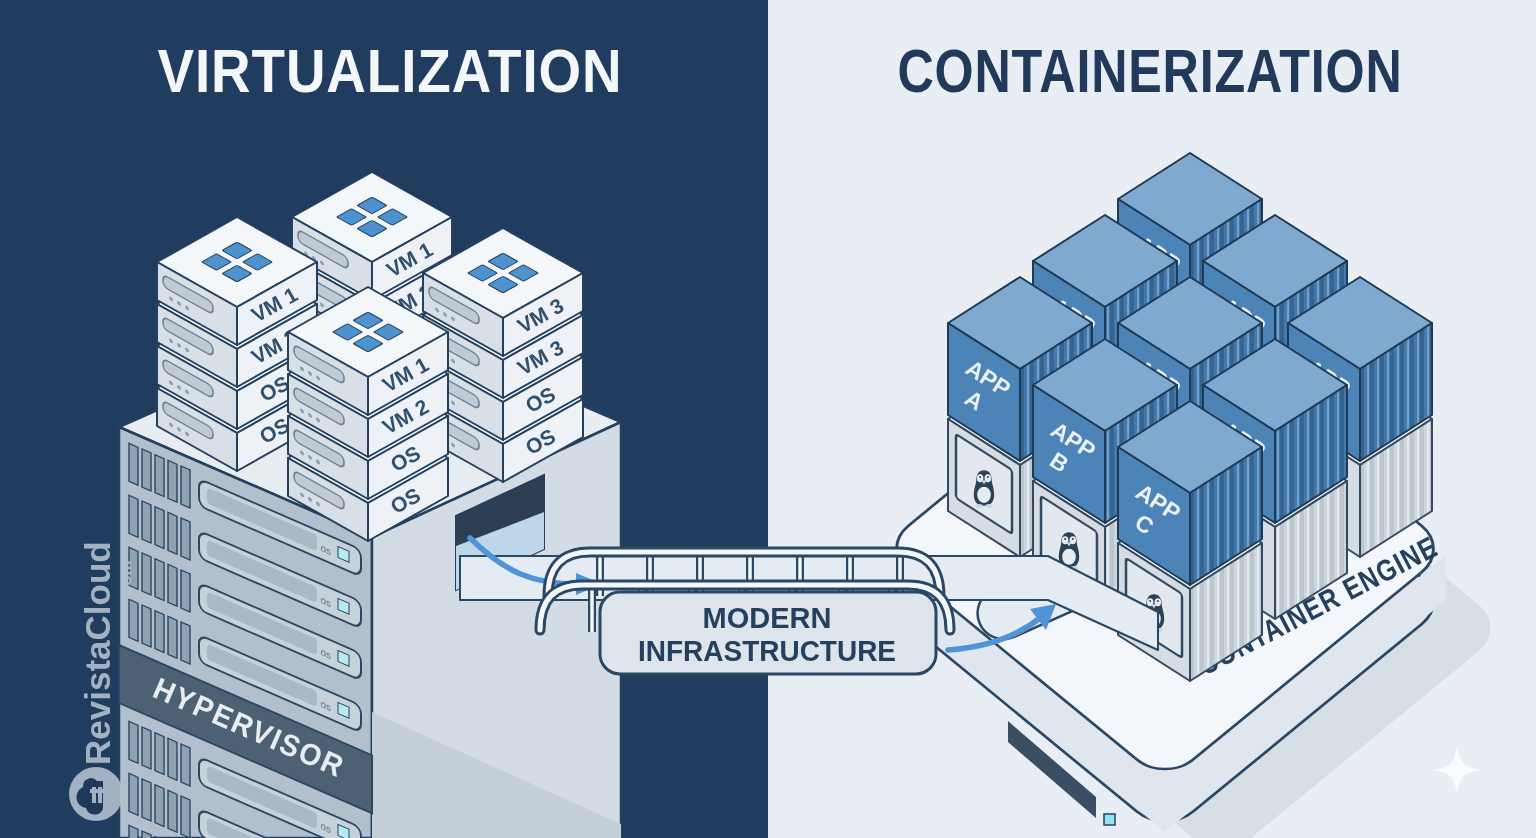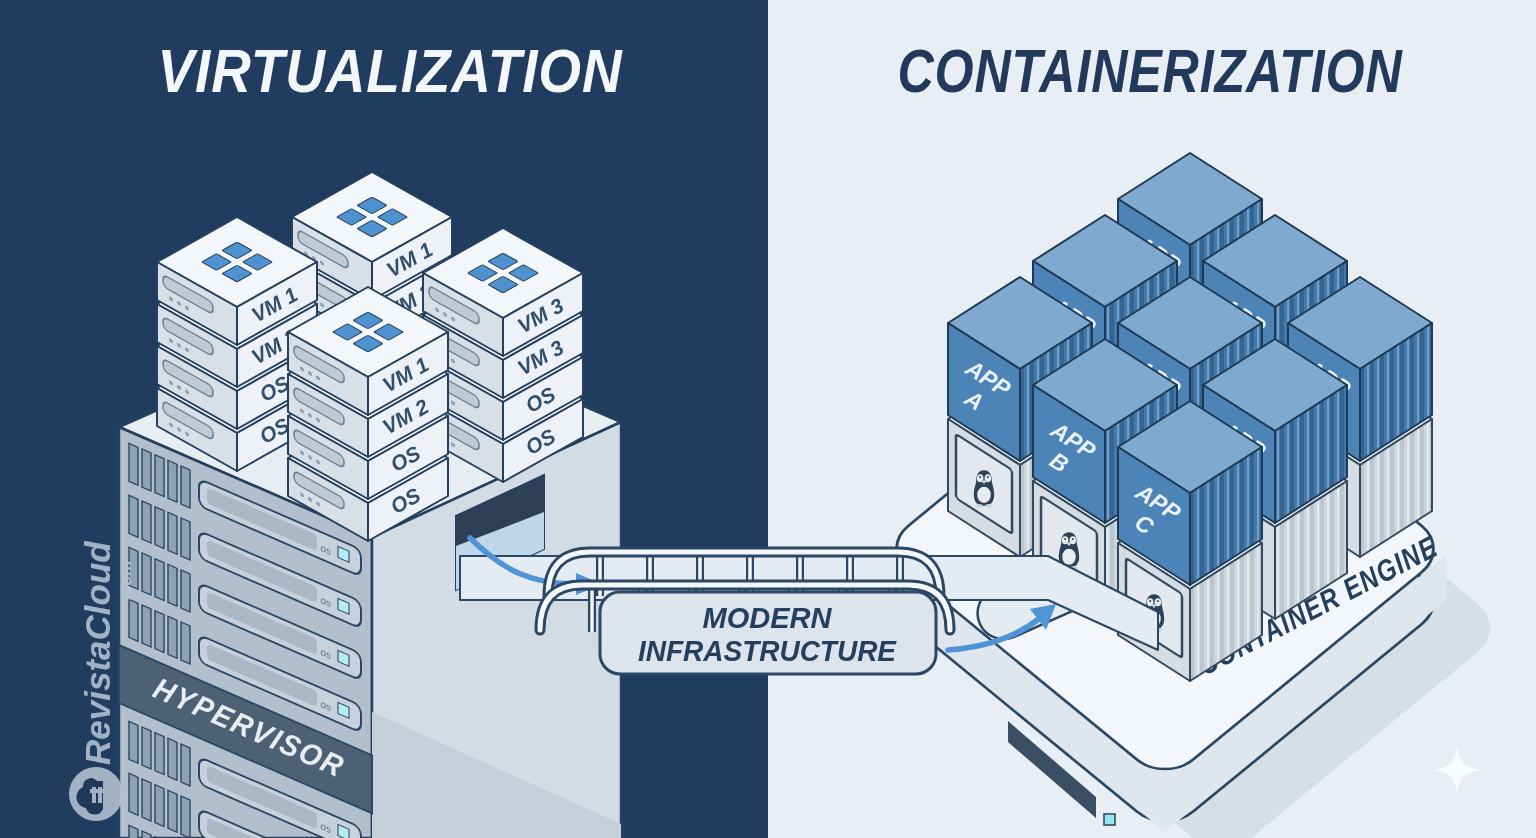--- a/index.html
+++ b/index.html
@@ -1,16 +1,16 @@
 <!DOCTYPE html>
 <html><head>
 <meta charset="utf-8">
 <style>
   html,body{margin:0;padding:0;background:#10233c;}
-  .stage{width:1536px;height:838px;position:relative;overflow:hidden;font-style:italic;}
+  .stage{width:1536px;height:838px;position:relative;overflow:hidden;}
   svg{display:block;}
   text{font-family:"Liberation Sans","DejaVu Sans",sans-serif;}
   .title{font-weight:bold;letter-spacing:1px;}
 </style>
 </head>
 <body>
 
 <div class="stage">
 <svg viewBox="0 0 1536 838" width="1536" height="838">
   <defs>

